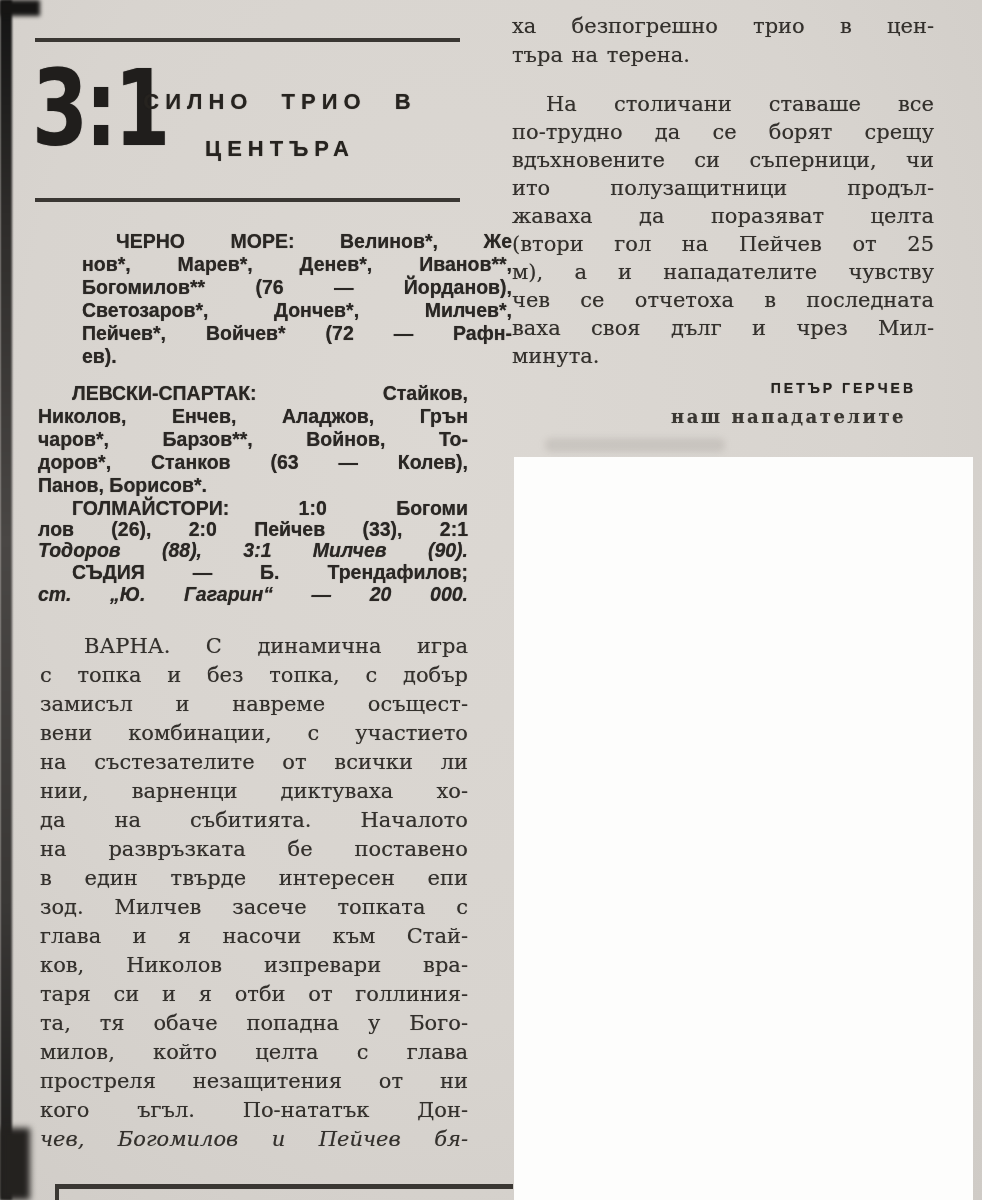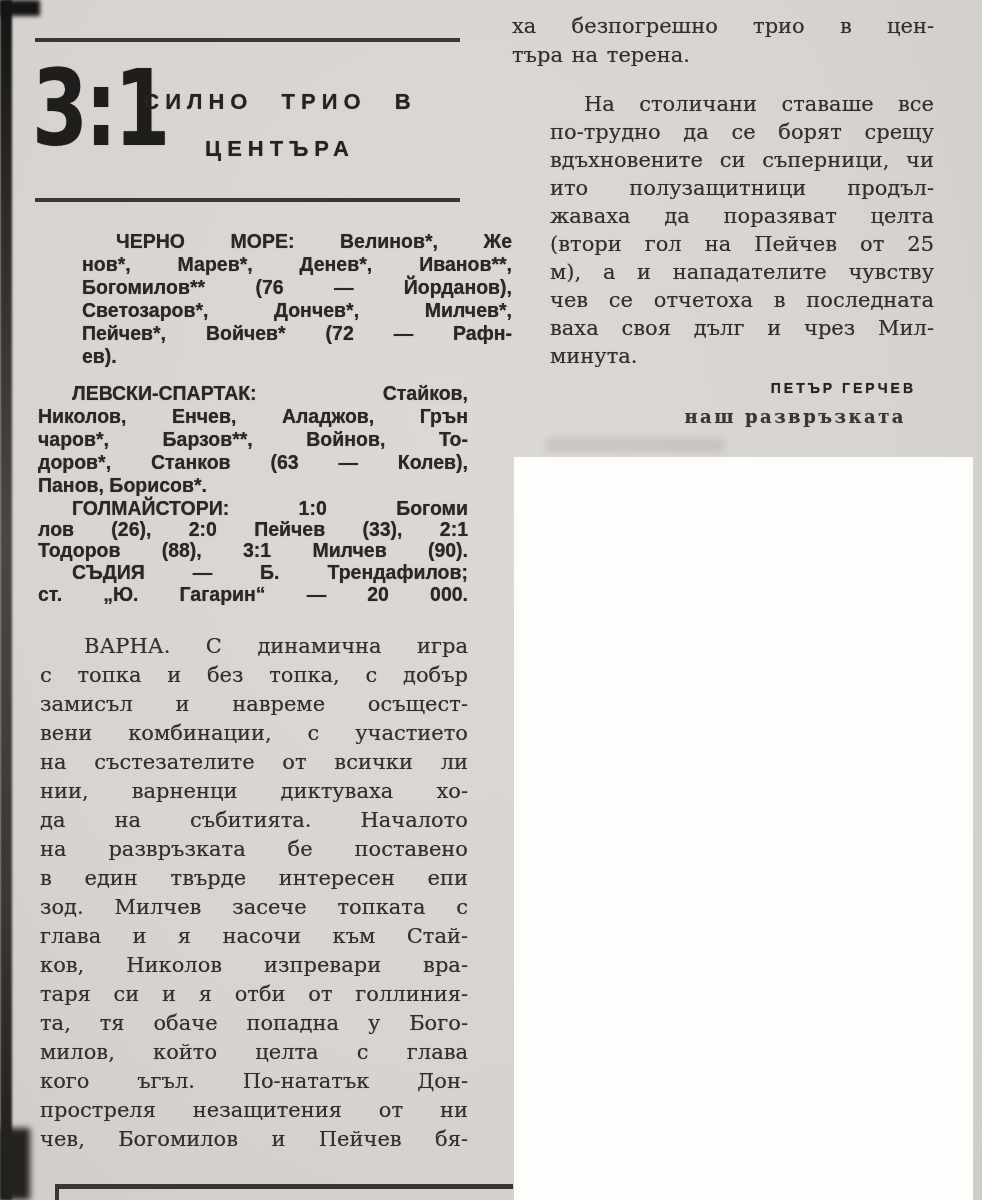--- a/index.html
+++ b/index.html
@@ -64,26 +64,26 @@
     position:absolute;left:2px;width:428px;
     font-size:21px;color:#33302c;
     text-shadow:0 0 .7px rgba(51,48,44,.55);
     word-spacing:2px;
   }
   .body-text .line{line-height:29px;}
   .bt-left{top:632px;}
   .col-right .body-text{left:0;width:422px;}
   .bt-r1{top:12px;}
   .bt-r2{top:90px;}
-  .bt-r2 .line{line-height:28px;margin-left:38px;}
+  .bt-r2 .line{line-height:28px;}
 
   
   .line{text-align:justify;text-align-last:justify;white-space:normal;}
   .line.last{text-align-last:left;}
-  .justify-all .line.last{text-align-last:justify;}
+  .justify-all .line.last{text-align-last:justify;font-style:italic;}
   .indent .line.first{text-indent:34px;}
   .indent-lg .line.first{text-indent:44px;}
 
   
   .byline-author{
     position:absolute;left:0;top:380px;width:404px;text-align:right;
     font-family:"Liberation Sans", sans-serif;font-weight:800;
     font-size:14px;letter-spacing:3px;color:#26231f;
     text-shadow:0 0 .8px rgba(38,35,31,.6);
   }
@@ -156,22 +156,22 @@
         <div class="line">нии, варненци диктуваха хо-</div>
         <div class="line">да на събитията. Началото</div>
         <div class="line">на развръзката бе поставено</div>
         <div class="line">в един твърде интересен епи</div>
         <div class="line">зод. Милчев засече топката с</div>
         <div class="line">глава и я насочи към Стай-</div>
         <div class="line">ков, Николов изпревари вра-</div>
         <div class="line">таря си и я отби от голлиния-</div>
         <div class="line">та, тя обаче попадна у Бого-</div>
         <div class="line">милов, който целта с глава</div>
+        <div class="line">простреля незащитения от ни</div>
         <div class="line">кого ъгъл. По-нататък Дон-</div>
-        <div class="line">простреля незащитения от ни</div>
         <div class="line last">чев, Богомилов и Пейчев бя-</div>
       </div>
   </div>
 
   <div class="col-right">
     <div class="body-text bt-r1">
         <div class="line first">ха безпогрешно трио в цен-</div>
         <div class="line last">търа на терена.</div>
       </div>
 
@@ -182,21 +182,21 @@
         <div class="line">ито полузащитници продъл-</div>
         <div class="line">жаваха да поразяват целта</div>
         <div class="line">(втори гол на Пейчев от 25</div>
         <div class="line">м), а и нападателите чувству</div>
         <div class="line">чев се отчетоха в последната</div>
         <div class="line">ваха своя дълг и чрез Мил-</div>
         <div class="line last">минута.</div>
       </div>
 
     <div class="byline-author">ПЕТЪР ГЕРЧЕВ</div>
-    <div class="byline-role">наш развръзката</div>
+    <div class="byline-role">наш нападателите</div>
   </div>
 
   <div class="white-box"></div>
 
   <div class="rule-footer"></div>
   <div class="rule-footer-tick"></div>
 
 </div>
 
 </body></html>

